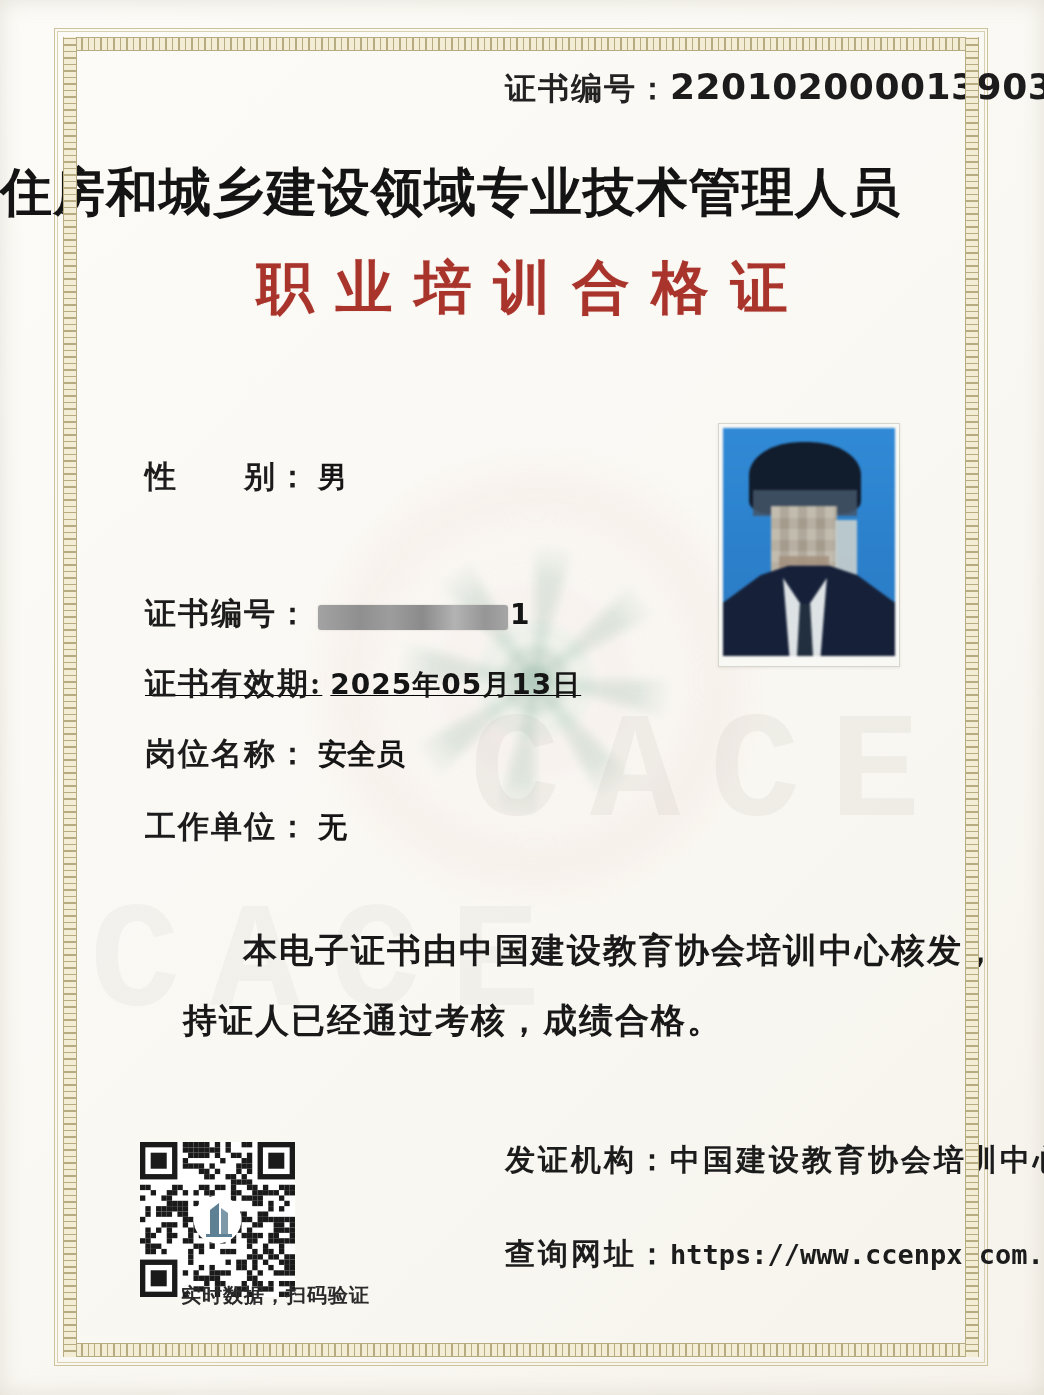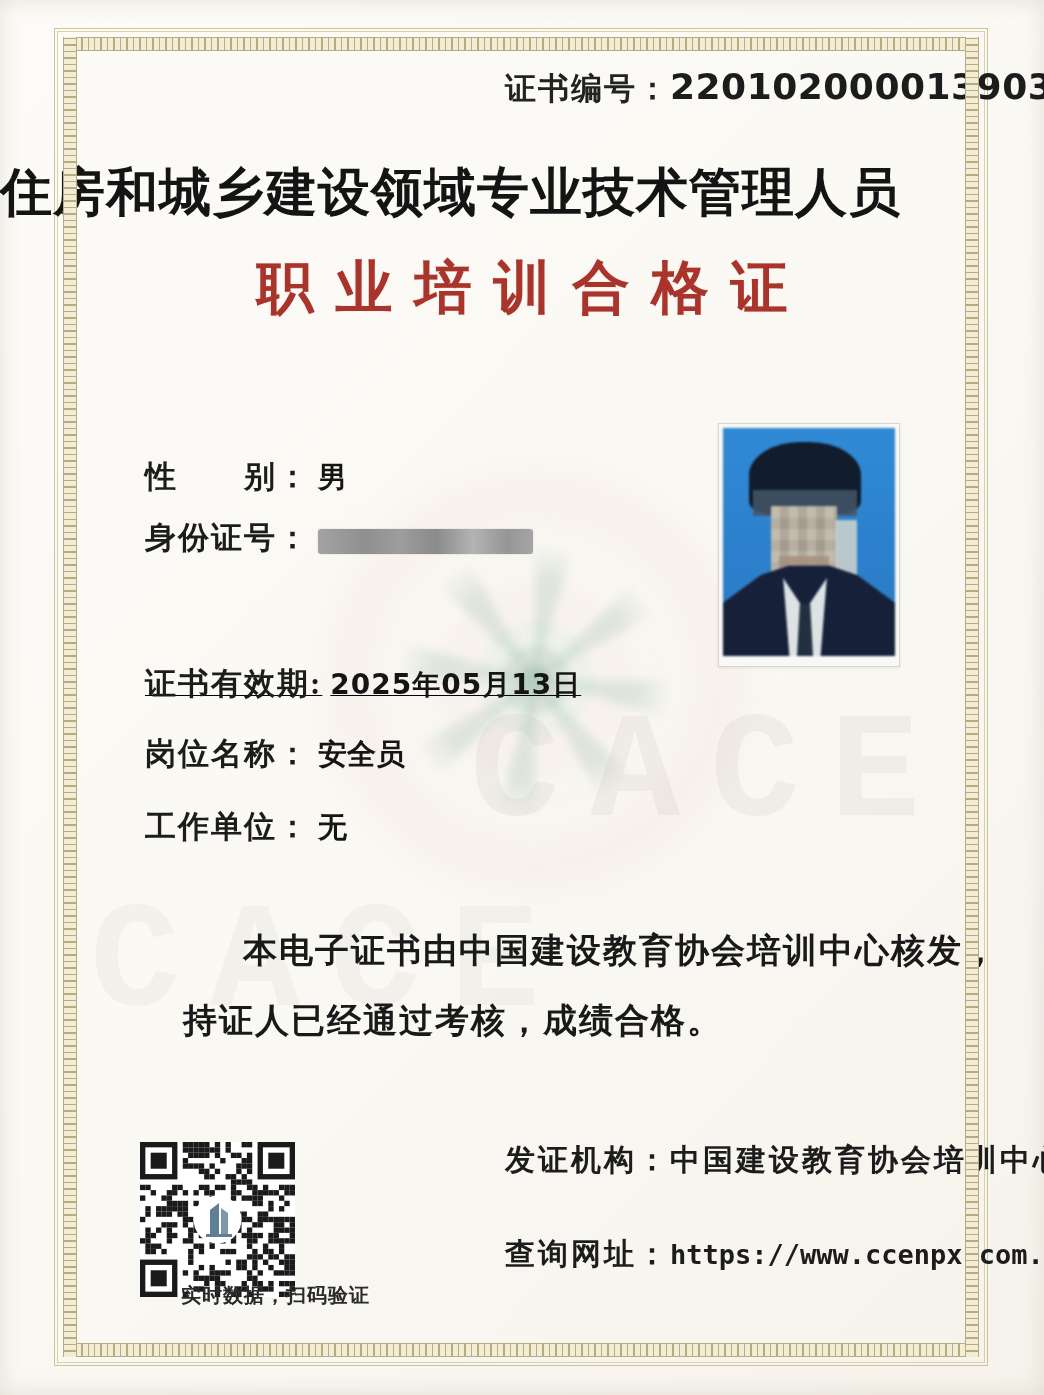--- a/index.html
+++ b/index.html
@@ -172,24 +172,24 @@
   </div>
 
   <div class="title">住房和城乡建设领域专业技术管理人员</div>
   <div class="subtitle">职业培训合格证</div>
 
 
   <div class="row r-sex">
     <span class="lbl">性　　别：</span><span class="val">男</span>
   </div>
 
-  <div class="row r-id">
-    <span class="lbl">身份证号：</span><span class="redact id"></span>
-  </div>
-
+
+  <div class="row r-cno">
+    <span class="lbl">证书编号：</span><span class="redact cno"></span><span class="val sans" style="margin-left:2px">1</span>
+  </div>
 
   <div class="row r-valid">
     <span class="lbl">证书有效期:</span><span class="val sans">2025年05月13日</span>
   </div>
 
   <div class="row r-post">
     <span class="lbl">岗位名称：</span><span class="val">安全员</span>
   </div>
 
   <div class="row r-unit">

